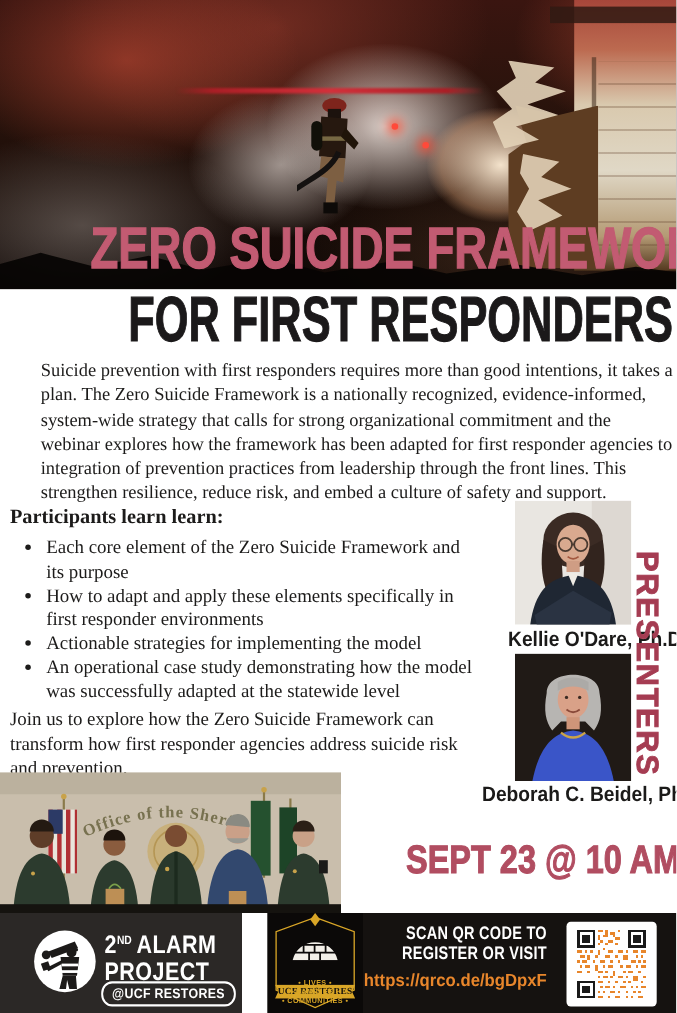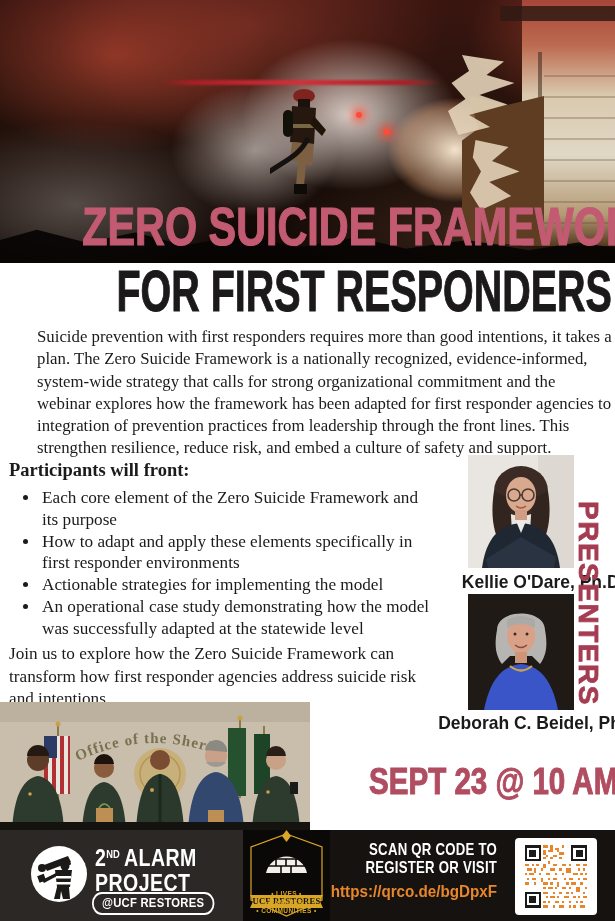--- a/index.html
+++ b/index.html
@@ -87,21 +87,21 @@
     position:absolute; left:300px; top:761px; width:308px; text-align:right;
     color:#b14d61; font-weight:700; font-size:36px; white-space:nowrap; -webkit-text-stroke:1px #b14d61;
   }
   .date-line > span { display:inline-block; transform:scaleX(.82); transform-origin:right center; }
 
   
   .sheriff { position:absolute; left:0; top:702px; width:310px; height:128px; overflow:hidden; }
 
   
   .footer { position:absolute; left:0; top:830px; width:615px; height:91px; }
-  .f-left  { position:absolute; left:0; top:0; width:243px; height:91px; background:#2b2826; }
+  .f-left  { position:absolute; left:0; top:0; width:220px; height:91px; background:#2b2826; }
   .f-mid   { position:absolute; left:243px; top:0; width:87px; height:91px; background:#0b0908; }
   .f-right { position:absolute; left:330px; top:0; width:285px; height:91px; background:#151210; }
 
   .alarm-circle { position:absolute; left:30px; top:15px; width:58px; height:58px; }
   .alarm-text { position:absolute; left:95px; top:17px; color:#fff; line-height:1; }
   .alarm-l1, .alarm-l2 { font-weight:700; font-size:23px; white-space:nowrap; transform:scaleX(.85); transform-origin:left; letter-spacing:.5px; }
   .alarm-l1 sup { font-size:11px; vertical-align:8px; letter-spacing:0; }
   .alarm-l1 .w { margin-left:5px; }
   .alarm-l2 { margin-top:2px; }
   .alarm-pill { position:absolute; left:92px; top:62px; border:2px solid #fff; border-radius:11px; padding:2px 9px 3px;
@@ -155,32 +155,32 @@
 
   <div class="abs serif intro">
     <div>Suicide prevention with first responders requires more than good intentions, it takes a</div>
     <div>plan. The Zero Suicide Framework is a nationally recognized, evidence-informed,</div>
     <div>system-wide strategy that calls for strong organizational commitment and the</div>
     <div>webinar explores how the framework has been adapted for first responder agencies to</div>
     <div>integration of prevention practices from leadership through the front lines. This</div>
     <div>strengthen resilience, reduce risk, and embed a culture of safety and support.</div>
   </div>
 
-  <div class="abs serif learn-heading">Participants will front:</div>
+  <div class="abs serif learn-heading">Participants learn learn:</div>
   <ul class="bullets">
     <li>Each core element of the Zero Suicide Framework and its purpose</li>
     <li>How to adapt and apply these elements specifically in first responder environments</li>
     <li>Actionable strategies for implementing the model</li>
     <li>An operational case study demonstrating how the model was successfully adapted at the statewide level</li>
   </ul>
 
   <div class="abs serif join">
     <div>Join us to explore how the Zero Suicide Framework can</div>
     <div>transform how first responder agencies address suicide risk</div>
-    <div>and intentions.</div>
+    <div>and prevention.</div>
   </div>
 
   <div class="presenter-photo" style="left:468px; top:455px; width:106px; height:113px;">
     <svg width="106" height="113" viewBox="0 0 106 113">
       <rect width="106" height="113" fill="#e9e6e1"></rect>
       <rect x="70" width="36" height="113" fill="#ddd8d2"></rect>
       <ellipse cx="53" cy="36" rx="27" ry="25" fill="#3b2b24"></ellipse>
       <path d="M26,36 C22,62 26,80 34,92 L44,78 L42,44 Z" fill="#32241e"></path>
       <path d="M80,36 C84,62 80,80 72,92 L62,78 L64,44 Z" fill="#32241e"></path>
       <ellipse cx="53" cy="40" rx="15" ry="18" fill="#d9a98f"></ellipse>

